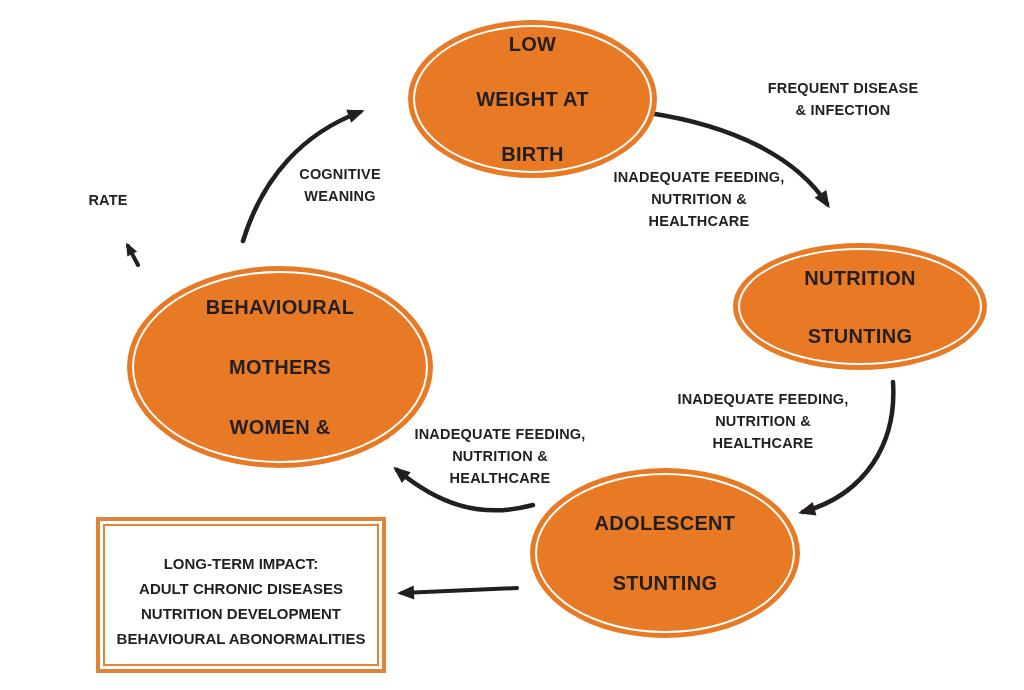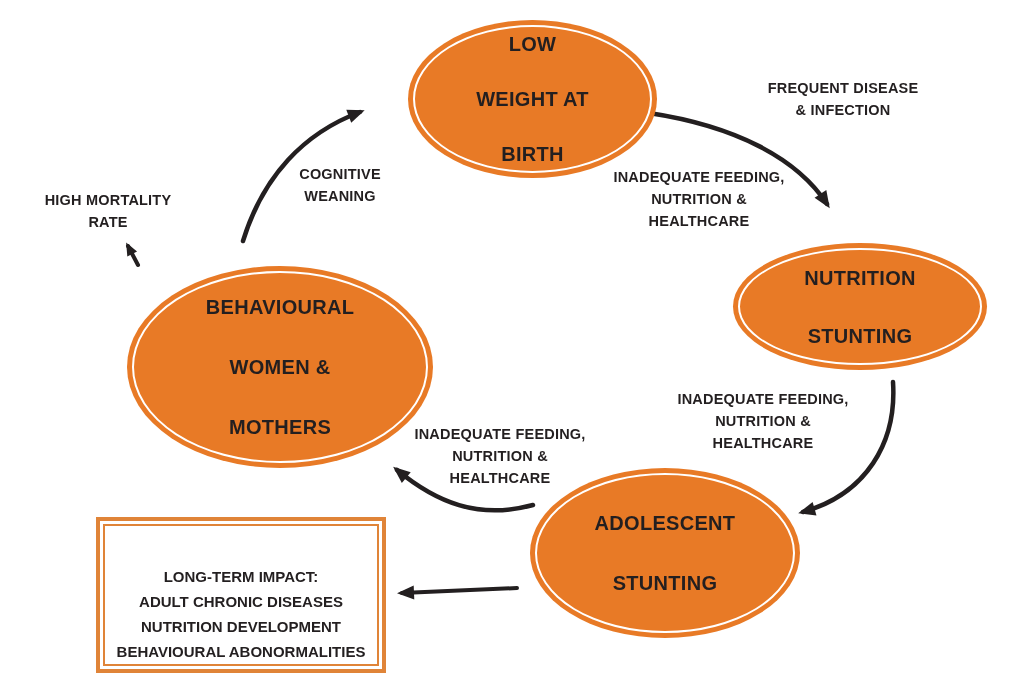--- a/index.html
+++ b/index.html
@@ -52,21 +52,21 @@
   #label-weaning{left:269px;top:163px;width:142px;}
   #label-mortality{left:33px;top:189px;width:150px;}
 
   .impact-box{
     position:absolute;left:96px;top:517px;width:290px;height:156px;
     border:4px solid var(--box-border);background:#fff;
   }
   .impact-box .inner{
     position:absolute;inset:3px;border:2px solid var(--box-border);
     display:flex;flex-direction:column;align-items:center;justify-content:flex-start;
-    padding-top:38px;text-align:center;font-weight:bold;font-size:15px;line-height:25px;
+    padding-top:25px;text-align:center;font-weight:bold;font-size:15px;line-height:25px;
   }
 </style>
 </head>
 <body>
 
 <div class="canvas">
 
   <svg class="arrows" viewBox="0 0 1024 690">
     <defs>
       <marker id="ah" markerUnits="userSpaceOnUse" markerWidth="20" markerHeight="18" refX="13" refY="8" orient="auto">
@@ -95,22 +95,22 @@
     <span class="nline">STUNTING</span>
   </div>
 
   <div class="node" id="node-adolescent">
     <span class="nline">ADOLESCENT</span>
     <span class="nline">STUNTING</span>
   </div>
 
   <div class="node" id="node-malnourished">
     <span class="nline">BEHAVIOURAL</span>
+    <span class="nline">MOTHERS</span>
     <span class="nline">WOMEN &amp;</span>
-    <span class="nline">MOTHERS</span>
   </div>
 
   <div class="edge-label" id="label-frequent-disease">
     <div>FREQUENT DISEASE</div>
     <div>&amp; INFECTION</div>
   </div>
 
   <div class="edge-label" id="label-feeding-top">
     <div>INADEQUATE FEEDING,</div>
     <div>NUTRITION &amp;</div>
@@ -128,21 +128,20 @@
     <div>NUTRITION &amp;</div>
     <div>HEALTHCARE</div>
   </div>
 
   <div class="edge-label" id="label-weaning">
     <div>COGNITIVE</div>
     <div>WEANING</div>
   </div>
 
   <div class="edge-label" id="label-mortality">
-    <div>HIGH MORTALITY</div>
     <div>RATE</div>
   </div>
 
   <div class="impact-box">
     <div class="inner">
       <div>LONG-TERM IMPACT:</div>
       <div>ADULT CHRONIC DISEASES</div>
       <div>NUTRITION DEVELOPMENT</div>
       <div>BEHAVIOURAL ABONORMALITIES</div>
     </div>

